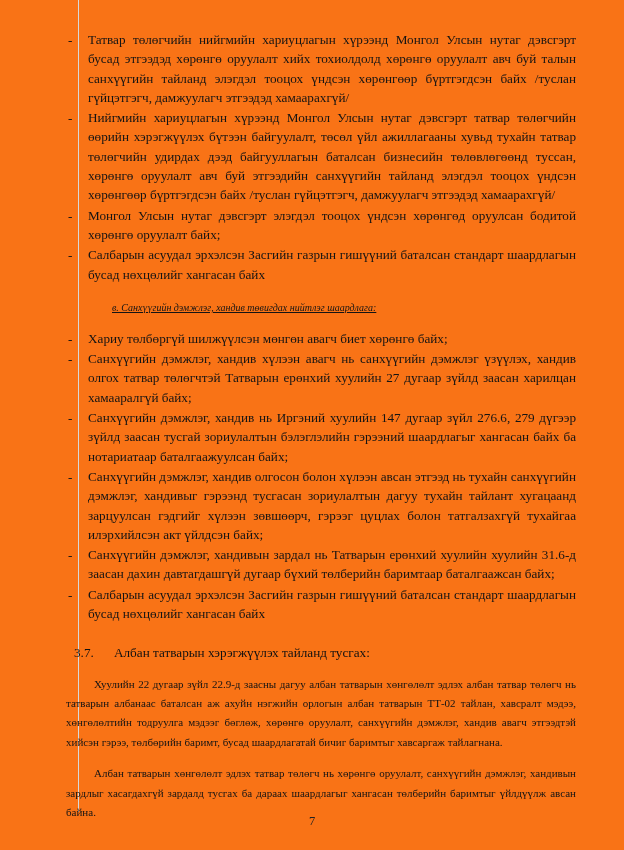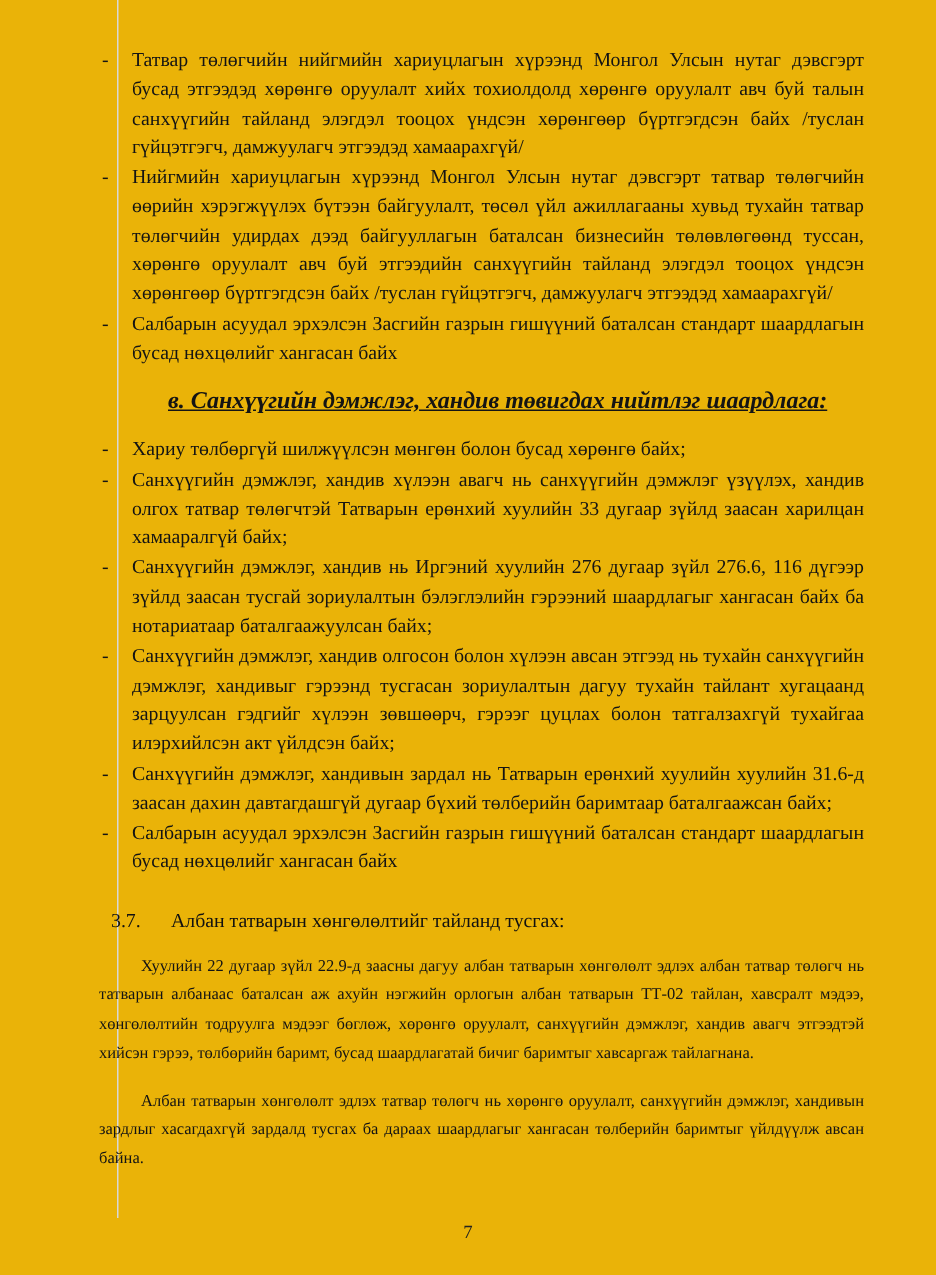--- a/index.html
+++ b/index.html
@@ -11,21 +11,21 @@
     width: 624px;
     height: 850px;
     position: relative;
     font-family: "Liberation Serif", serif;
     color: #111111;
     overflow: hidden;
   }
   .page {
     position: absolute;
     inset: 0;
-    background: #eab308;
+    background: #f97316;
   }
   
   .margin-rule {
     position: absolute;
     left: 78px;
     top: 0;
     width: 1px;
     height: 812px;
     background: #d8d8d8;
   }
@@ -53,24 +53,24 @@
   ul.dash-list > li::before {
     content: "-";
     position: absolute;
     left: 2px;
     top: 0;
     color: #141414;
   }
   .section-heading {
     margin: 14px 0 12px 0;
     padding-left: 46px;
-    font-size: 16px;
+    font-size: 10px;
     line-height: 19px;
     font-style: italic;
-    font-weight: bold;
+    font-weight: normal;
     text-decoration: underline;
     color: #141414;
   }
   .gap-before {
     margin-top: 11px;
   }
   .numbered-block {
     position: relative;
     margin-top: 20px;
     padding-left: 0;
@@ -116,37 +116,38 @@
 <body>
 
 <div class="page">
   <div class="margin-rule"></div>
 
   <div class="content">
 
     <ul class="dash-list">
       <li>Татвар төлөгчийн нийгмийн хариуцлагын хүрээнд Монгол Улсын нутаг дэвсгэрт бусад этгээдэд хөрөнгө оруулалт хийх тохиолдолд хөрөнгө оруулалт авч буй талын санхүүгийн тайланд элэгдэл тооцох үндсэн хөрөнгөөр бүртгэгдсэн байх /туслан гүйцэтгэгч, дамжуулагч этгээдэд хамаарахгүй/</li>
       <li>Нийгмийн хариуцлагын хүрээнд Монгол Улсын нутаг дэвсгэрт татвар төлөгчийн өөрийн хэрэгжүүлэх бүтээн байгуулалт, төсөл үйл ажиллагааны хувьд тухайн татвар төлөгчийн удирдах дээд байгууллагын баталсан бизнесийн төлөвлөгөөнд туссан, хөрөнгө оруулалт авч буй этгээдийн санхүүгийн тайланд элэгдэл тооцох үндсэн хөрөнгөөр бүртгэгдсэн байх /туслан гүйцэтгэгч, дамжуулагч этгээдэд хамаарахгүй/</li>
+      <li>Монгол Улсын нутаг дэвсгэрт элэгдэл тооцох үндсэн хөрөнгөд оруулсан бодитой хөрөнгө оруулалт байх;</li>
       <li>Салбарын асуудал эрхэлсэн Засгийн газрын гишүүний баталсан стандарт шаардлагын бусад нөхцөлийг хангасан байх</li>
     </ul>
 
     <div class="section-heading">в. Санхүүгийн дэмжлэг, хандив төвигдах нийтлэг шаардлага:</div>
 
     <ul class="dash-list">
-      <li>Хариу төлбөргүй шилжүүлсэн мөнгөн болон бусад хөрөнгө байх;</li>
-      <li>Санхүүгийн дэмжлэг, хандив хүлээн авагч нь санхүүгийн дэмжлэг үзүүлэх, хандив олгох татвар төлөгчтэй Татварын ерөнхий хуулийн 33 дугаар зүйлд заасан харилцан хамааралгүй байх;</li>
-      <li>Санхүүгийн дэмжлэг, хандив нь Иргэний хуулийн 276 дугаар зүйл 276.6, 116 дүгээр зүйлд заасан тусгай зориулалтын бэлэглэлийн гэрээний шаардлагыг хангасан байх ба нотариатаар баталгаажуулсан байх;</li>
+      <li>Хариу төлбөргүй шилжүүлсэн мөнгөн авагч биет хөрөнгө байх;</li>
+      <li>Санхүүгийн дэмжлэг, хандив хүлээн авагч нь санхүүгийн дэмжлэг үзүүлэх, хандив олгох татвар төлөгчтэй Татварын ерөнхий хуулийн 27 дугаар зүйлд заасан харилцан хамааралгүй байх;</li>
+      <li>Санхүүгийн дэмжлэг, хандив нь Иргэний хуулийн 147 дугаар зүйл 276.6, 279 дүгээр зүйлд заасан тусгай зориулалтын бэлэглэлийн гэрээний шаардлагыг хангасан байх ба нотариатаар баталгаажуулсан байх;</li>
       <li>Санхүүгийн дэмжлэг, хандив олгосон болон хүлээн авсан этгээд нь тухайн санхүүгийн дэмжлэг, хандивыг гэрээнд тусгасан зориулалтын дагуу тухайн тайлант хугацаанд зарцуулсан гэдгийг хүлээн зөвшөөрч, гэрээг цуцлах болон татгалзахгүй тухайгаа илэрхийлсэн акт үйлдсэн байх;</li>
       <li>Санхүүгийн дэмжлэг, хандивын зардал нь Татварын ерөнхий хуулийн хуулийн 31.6-д заасан дахин давтагдашгүй дугаар бүхий төлберийн баримтаар баталгаажсан байх;</li>
       <li>Салбарын асуудал эрхэлсэн Засгийн газрын гишүүний баталсан стандарт шаардлагын бусад нөхцөлийг хангасан байх</li>
     </ul>
 
     <div class="numbered-block">
       <span class="num">3.7.</span>
-      <span class="num-text">Албан татварын хөнгөлөлтийг тайланд тусгах:</span>
+      <span class="num-text">Албан татварын хэрэгжүүлэх тайланд тусгах:</span>
     </div>
 
     <p class="para">Хуулийн 22 дугаар зүйл 22.9-д заасны дагуу албан татварын хөнгөлөлт эдлэх албан татвар төлөгч нь татварын албанаас баталсан аж ахуйн нэгжийн орлогын албан татварын ТТ-02 тайлан, хавсралт мэдээ, хөнгөлөлтийн тодруулга мэдээг бөглөж, хөрөнгө оруулалт, санхүүгийн дэмжлэг, хандив авагч этгээдтэй хийсэн гэрээ, төлбөрийн баримт, бусад шаардлагатай бичиг баримтыг хавсаргаж тайлагнана.</p>
     <p class="para">Албан татварын хөнгөлөлт эдлэх татвар төлөгч нь хөрөнгө оруулалт, санхүүгийн дэмжлэг, хандивын зардлыг хасагдахгүй зардалд тусгах ба дараах шаардлагыг хангасан төлберийн баримтыг үйлдүүлж авсан байна.</p>
 
   </div>
 
   <div class="page-number">7</div>
 </div>
 

